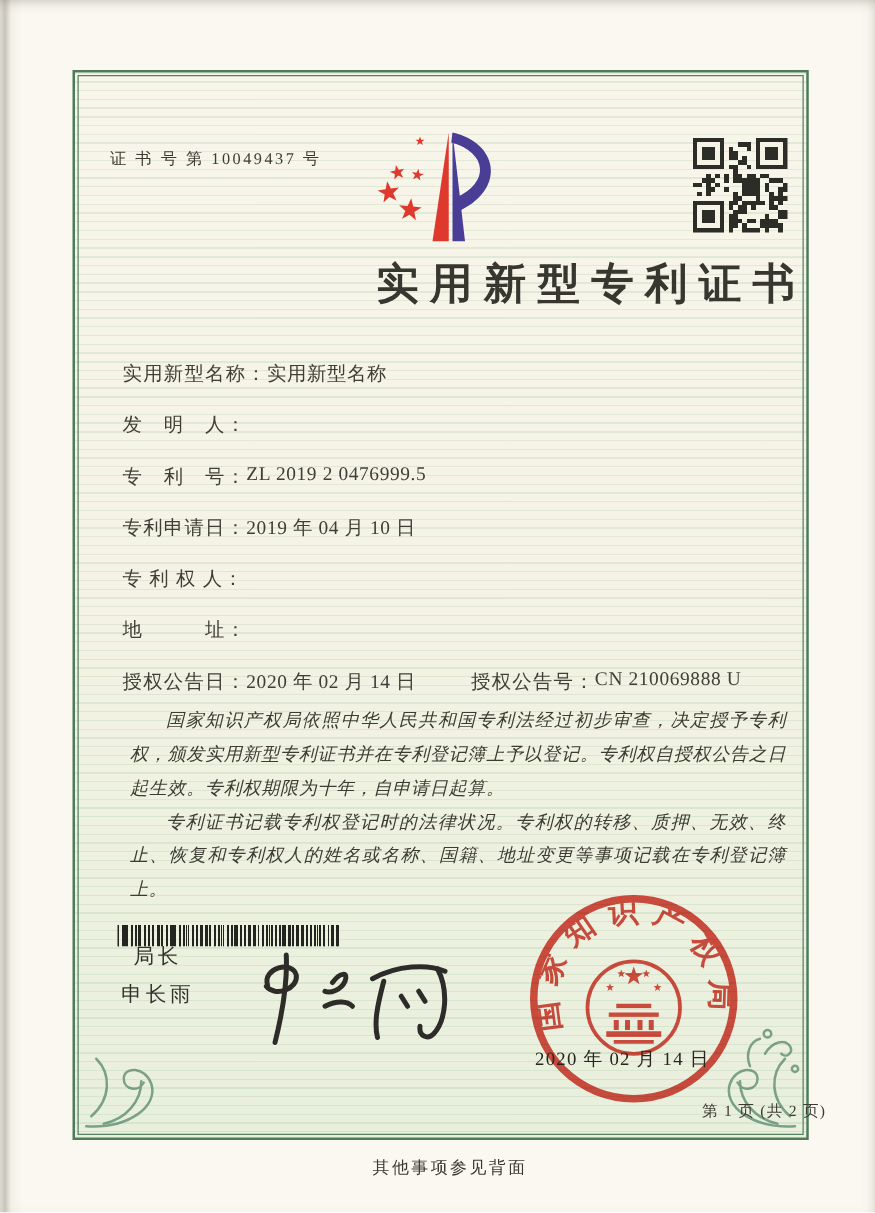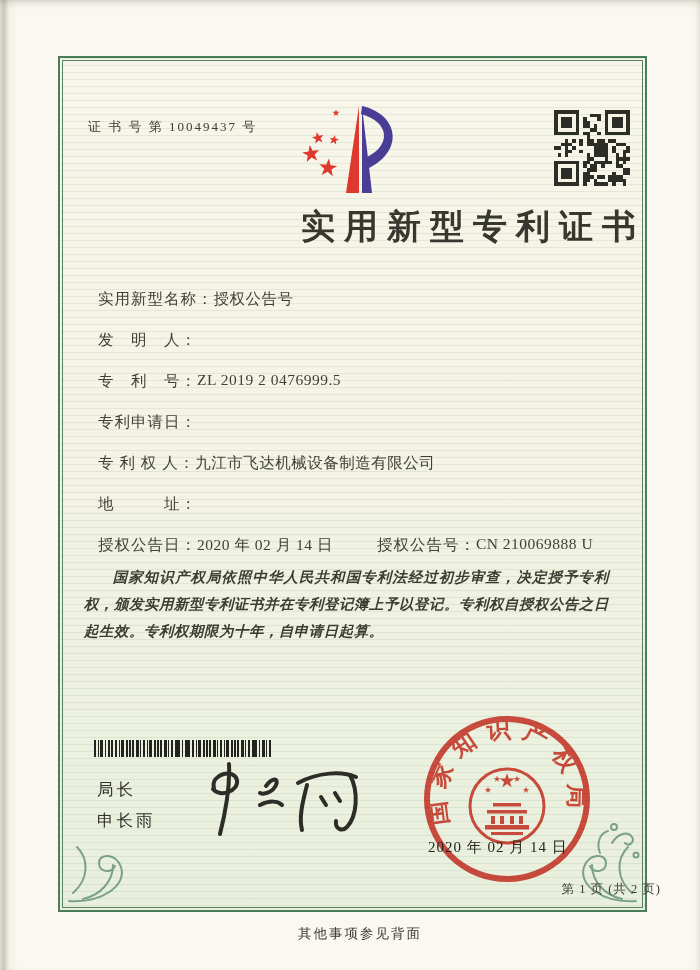--- a/index.html
+++ b/index.html
@@ -40,37 +40,37 @@
 
   
   .fields { position:absolute; left:38px; top:231px; width:520px; font-size:15.5px; color:#403f37; }
   .field-row { height:41px; display:flex; align-items:flex-start; white-space:nowrap; }
   .f-label { letter-spacing:1px; }
   .f-value { letter-spacing:.5px; }
   .grant-gap { display:inline-block; width:44px; }
 
   
   .paragraphs {
-    position:absolute; left:24px; top:506px; width:525px;
+    position:absolute; left:44px; top:506px; width:525px;
     font-style:italic; font-size:14.4px; line-height:27px; color:#3d3c33;
-    text-align:justify; letter-spacing:.6px;font-weight:bold;
+    text-align:justify; letter-spacing:.6px;
   }
   .paragraphs p { text-indent:2em; }
 
   
   .barcode {
     position:absolute; left:34px; top:682px; width:178px; height:17px;
     background:
       repeating-linear-gradient(90deg,#23231f 0 1.5px, rgba(0,0,0,0) 1.5px 3.5px),
       repeating-linear-gradient(90deg,#23231f 0 1px, rgba(0,0,0,0) 1px 5.5px);
   }
 
   .officer {
-    position:absolute; left:37px; top:716px; font-family:"Liberation Sans","DejaVu Sans",sans-serif;
-    font-size:16.5px; color:#32322c; line-height:31px; letter-spacing:3px;
+    position:absolute; left:37px; top:692px; font-family:"Liberation Sans","DejaVu Sans",sans-serif;
+    font-size:16.5px; color:#32322c; line-height:31px; letter-spacing:3px;text-align:center;
   }
 
   .signature { position:absolute; left:138px; top:700px; width:172px; height:92px; }
 
   .seal { position:absolute; left:359px; top:653px; width:176px; height:176px; mix-blend-mode:multiply; }
   .seal-date {
     position:absolute; left:368px; top:780px; font-size:15px; color:#26261f; letter-spacing:1px;
   }
 
   .ornament { position:absolute; width:86px; height:92px; opacity:.75; }
@@ -132,50 +132,51 @@
           <rect x="2" y="16" width="3" height="3"></rect>
         <path d="M10 1h1v1h-1zM11 1h1v1h-1zM12 1h1v1h-1zM8 2h1v1h-1zM12 2h1v1h-1zM8 3h1v1h-1zM9 3h1v1h-1zM8 4h1v1h-1zM9 4h1v1h-1zM11 4h1v1h-1zM10 5h1v1h-1zM11 5h1v1h-1zM8 6h1v1h-1zM9 6h1v1h-1zM12 6h1v1h-1zM9 7h1v1h-1zM3 8h1v1h-1zM5 8h1v1h-1zM7 8h1v1h-1zM9 8h1v1h-1zM10 8h1v1h-1zM12 8h1v1h-1zM13 8h1v1h-1zM15 8h1v1h-1zM16 8h1v1h-1zM2 9h1v1h-1zM3 9h1v1h-1zM4 9h1v1h-1zM7 9h1v1h-1zM9 9h1v1h-1zM10 9h1v1h-1zM11 9h1v1h-1zM12 9h1v1h-1zM13 9h1v1h-1zM14 9h1v1h-1zM17 9h1v1h-1zM18 9h1v1h-1zM19 9h1v1h-1zM0 10h1v1h-1zM1 10h1v1h-1zM3 10h1v1h-1zM5 10h1v1h-1zM11 10h1v1h-1zM12 10h1v1h-1zM13 10h1v1h-1zM14 10h1v1h-1zM16 10h1v1h-1zM20 10h1v1h-1zM3 11h1v1h-1zM4 11h1v1h-1zM7 11h1v1h-1zM11 11h1v1h-1zM12 11h1v1h-1zM13 11h1v1h-1zM14 11h1v1h-1zM16 11h1v1h-1zM19 11h1v1h-1zM20 11h1v1h-1zM1 12h1v1h-1zM3 12h1v1h-1zM9 12h1v1h-1zM11 12h1v1h-1zM12 12h1v1h-1zM13 12h1v1h-1zM14 12h1v1h-1zM17 12h1v1h-1zM19 12h1v1h-1zM9 13h1v1h-1zM10 13h1v1h-1zM14 13h1v1h-1zM17 13h1v1h-1zM18 13h1v1h-1zM19 13h1v1h-1zM20 13h1v1h-1zM8 14h1v1h-1zM9 14h1v1h-1zM11 14h1v1h-1zM12 14h1v1h-1zM13 14h1v1h-1zM14 14h1v1h-1zM15 14h1v1h-1zM17 14h1v1h-1zM19 14h1v1h-1zM8 15h1v1h-1zM10 15h1v1h-1zM11 15h1v1h-1zM13 15h1v1h-1zM17 15h1v1h-1zM18 15h1v1h-1zM9 16h1v1h-1zM10 16h1v1h-1zM11 16h1v1h-1zM19 16h1v1h-1zM20 16h1v1h-1zM8 17h1v1h-1zM9 17h1v1h-1zM16 17h1v1h-1zM19 17h1v1h-1zM20 17h1v1h-1zM8 18h1v1h-1zM9 18h1v1h-1zM10 18h1v1h-1zM12 18h1v1h-1zM13 18h1v1h-1zM15 18h1v1h-1zM16 18h1v1h-1zM17 18h1v1h-1zM18 18h1v1h-1zM8 19h1v1h-1zM9 19h1v1h-1zM11 19h1v1h-1zM15 19h1v1h-1zM16 19h1v1h-1zM17 19h1v1h-1zM18 19h1v1h-1zM19 19h1v1h-1zM8 20h1v1h-1zM11 20h1v1h-1zM12 20h1v1h-1zM13 20h1v1h-1zM14 20h1v1h-1zM16 20h1v1h-1zM19 20h1v1h-1z"></path>
       </g>
     </svg>
 
     <div class="title">实用新型专利证书</div>
 
     <div class="fields">
       <div class="field-row">
         <span class="f-label">实用新型名称：</span>
-          <span class="f-value">授权公告号</span>
+          <span class="f-value">实用新型名称</span>
       </div>
       <div class="field-row">
         <span class="f-label">发　明　人：</span>
       </div>
       <div class="field-row">
         <span class="f-label">专　利　号：</span>
           <span class="f-value">ZL 2019 2 0476999.5</span>
       </div>
       <div class="field-row">
         <span class="f-label">专利申请日：</span>
+          <span class="f-value">2019 年 04 月 10 日</span>
       </div>
       <div class="field-row">
         <span class="f-label">专 利 权 人：</span>
-          <span class="f-value">九江市飞达机械设备制造有限公司</span>
       </div>
       <div class="field-row">
         <span class="f-label">地　　　址：</span>
       </div>
       <div class="field-row">
         <span class="f-label">授权公告日：</span>
           <span class="f-value">2020 年 02 月 14 日</span>
           <span class="grant-gap"></span>
           <span class="f-label">授权公告号：</span>
           <span class="f-value">CN 210069888 U</span>
       </div>
     </div>
 
     <div class="paragraphs">
       <p>国家知识产权局依照中华人民共和国专利法经过初步审查，决定授予专利权，颁发实用新型专利证书并在专利登记簿上予以登记。专利权自授权公告之日起生效。专利权期限为十年，自申请日起算。</p>
+      <p>专利证书记载专利权登记时的法律状况。专利权的转移、质押、无效、终止、恢复和专利权人的姓名或名称、国籍、地址变更等事项记载在专利登记簿上。</p>
     </div>
 
     <div class="barcode"></div>
 
     <div class="officer">
       <div>局长</div>
       <div>申长雨</div>
     </div>
 
     <svg class="signature" viewBox="0 0 172 92" aria-hidden="true">

